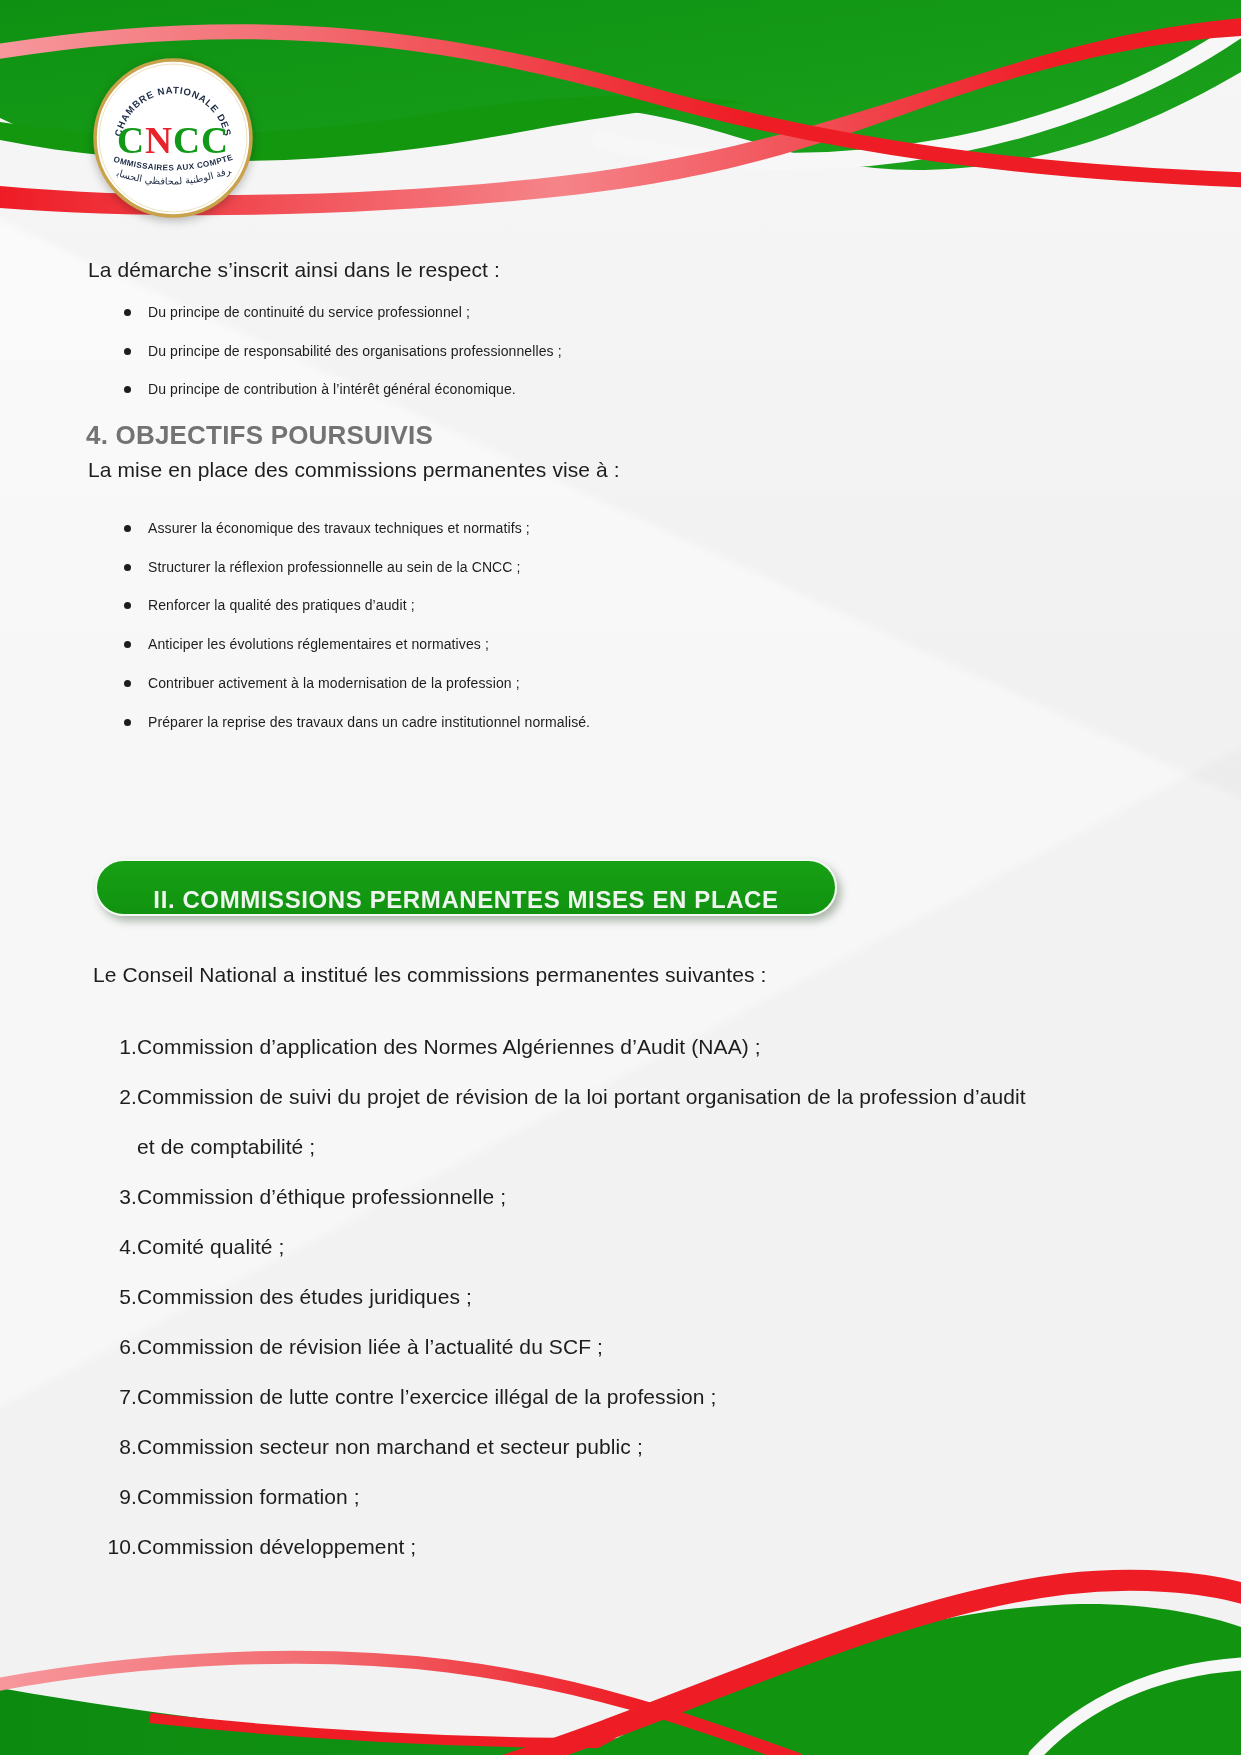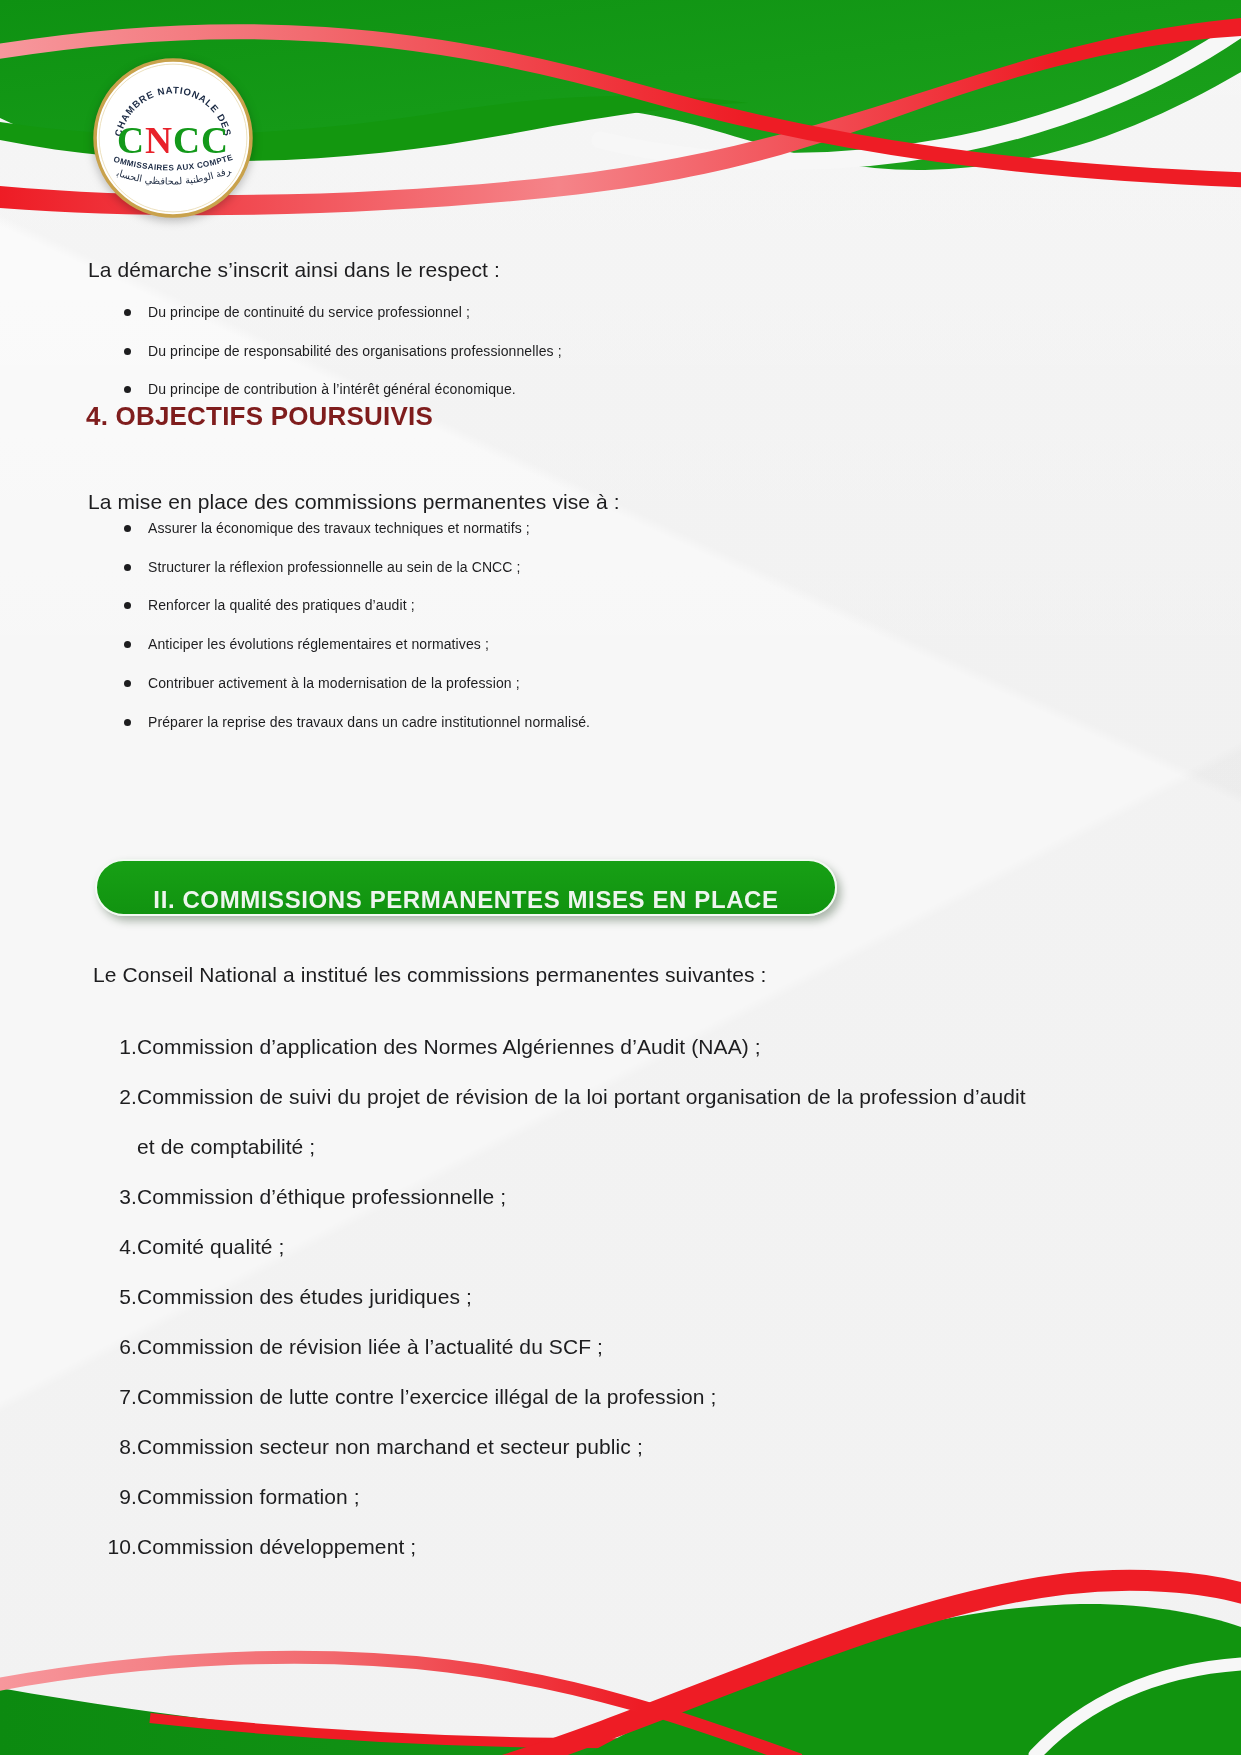--- a/index.html
+++ b/index.html
@@ -28,32 +28,32 @@
     filter:drop-shadow(0 3px 5px rgba(0,0,0,0.25));
   }
   .logo svg{display:block;}
   .logo .arc-text{font-family:"Liberation Sans",sans-serif;font-weight:bold;fill:#1c2b45;}
   .logo .acronym{font-family:"Liberation Serif","DejaVu Serif",serif;font-weight:bold;font-size:37px;letter-spacing:1px;}
   .logo .arabic-text{font-family:"DejaVu Sans",sans-serif;fill:#233046;}
 
   .content{position:absolute;inset:0;z-index:2;}
   .t{position:absolute;margin:0;font-size:21px;line-height:1.3;letter-spacing:0.1px;}
   .intro1{top:256px;left:88px;}
-  .intro2{top:488px;left:88px;}
+  .intro2{top:456px;left:88px;}
   .intro3{top:961px;left:93px;}
 
   ul.bullets{position:absolute;left:0;margin:0;padding:0;list-style:none;width:1160px;}
   ul.b1{top:293px;}
   ul.b2{top:509px;}
   ul.bullets li{position:relative;padding-left:148px;font-size:14px;line-height:38.7px;letter-spacing:0.1px;}
   ul.bullets .dot{
     position:absolute;left:124px;top:16px;width:7px;height:7px;border-radius:50%;background:#1d1d1f;
   }
 
-  .sec-title{position:absolute;top:401px;left:86px;margin:0;font-size:26px;font-weight:800;letter-spacing:0.2px;color:#7f1d1d;}
+  .sec-title{position:absolute;top:420px;left:86px;margin:0;font-size:26px;font-weight:800;letter-spacing:0.2px;color:#737373;}
 
   .pill{
     position:absolute;top:859px;left:95px;width:742px;height:57px;
     background:linear-gradient(180deg,#17a015 0%,#119310 100%);
     border:2px solid rgba(255,255,255,0.95);
     border-radius:32px;
     box-shadow:4px 5px 9px rgba(30,60,30,0.35);
     display:flex;align-items:flex-end;justify-content:center;
     box-sizing:border-box;
   }

